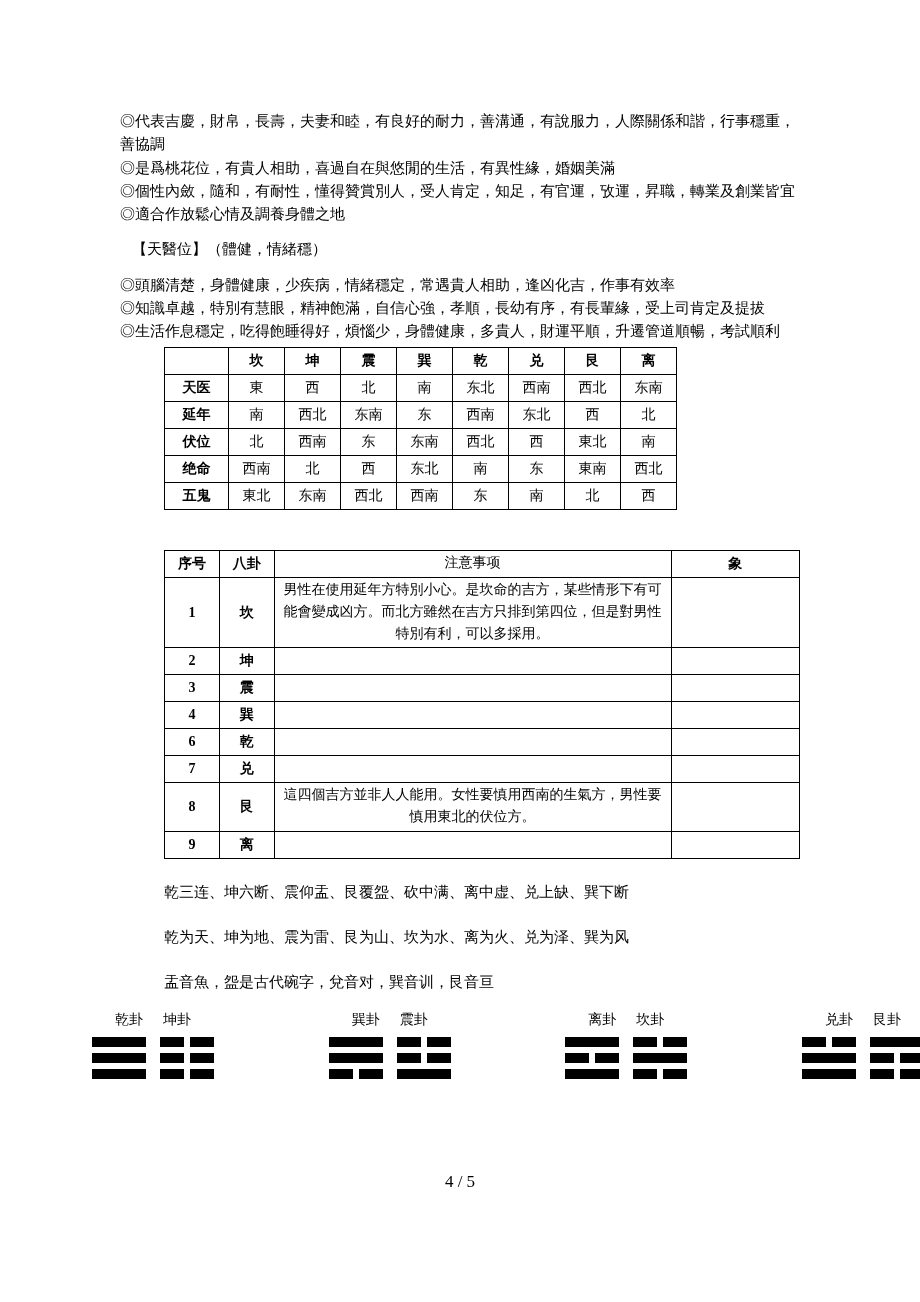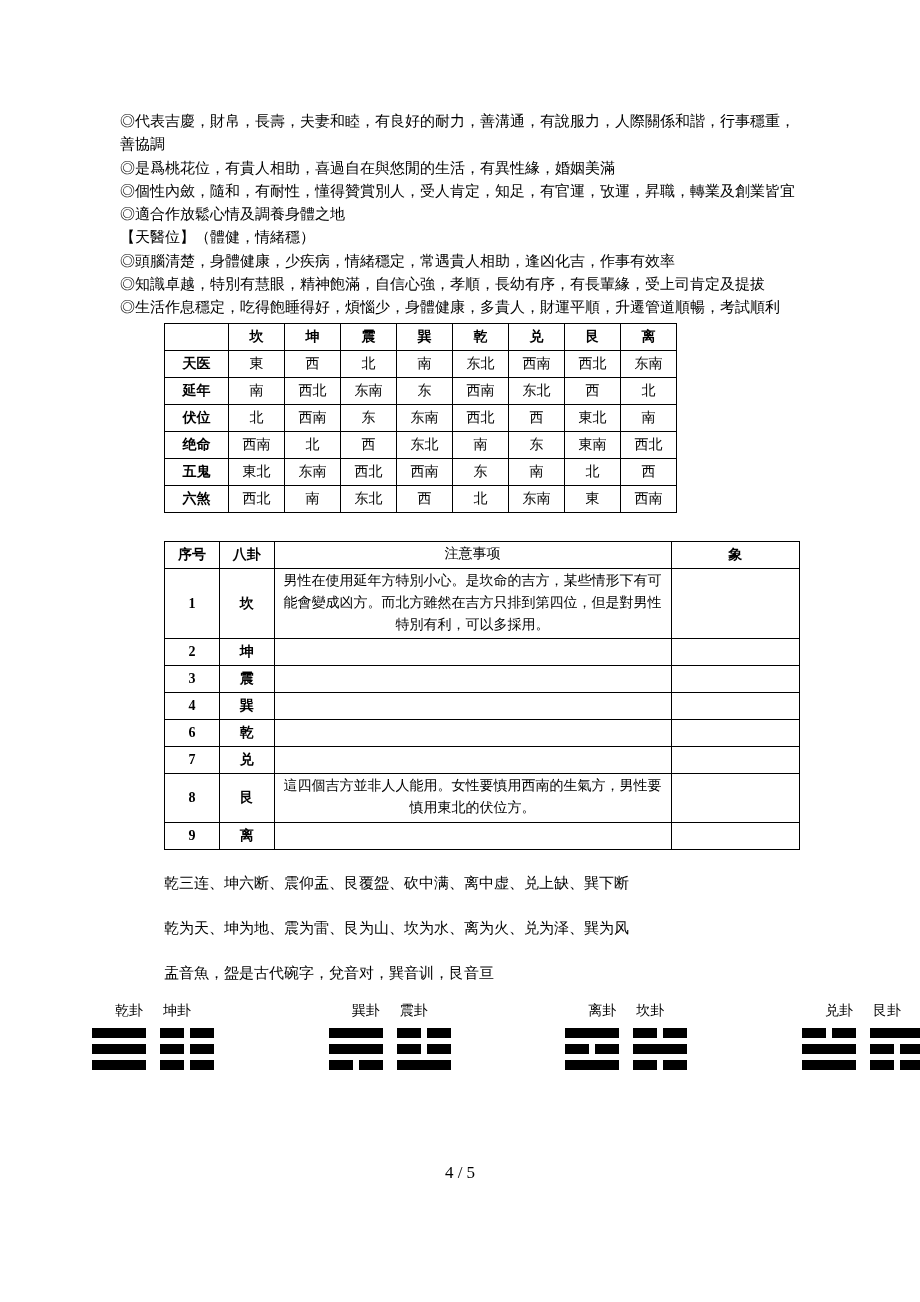--- a/index.html
+++ b/index.html
@@ -7,39 +7,39 @@
     font-size: 15px;
     line-height: 1.55;
     color: #000;
     background: #fff;
     margin: 0;
     padding: 110px 120px 60px 120px;
     width: 920px;
     box-sizing: border-box;
   }
   .para { margin: 0; }
-  .bracket-line { margin: 0; }
+  .bracket-line { margin: 12px; }
   table {
     border-collapse: collapse;
     margin-top: 4px;
     margin-left: 44px;
   }
   td, th {
     border: 1px solid #000;
     text-align: center;
     font-size: 14px;
     padding: 2px 4px;
     height: 22px;
     vertical-align: middle;
   }
   .tbl1 td { width: 47px; }
   .tbl1 td.rowhdr { font-weight: bold; width: 55px; }
   .tbl1 thead td { font-weight: bold; }
 
-  .tbl2 { margin-top: 28px; margin-left: 44px; padding-left: 13px; }
+  .tbl2 { margin-top: 40px; margin-left: 44px; padding-left: 13px; }
   .tbl2 td.c1 { width: 46px; font-weight: bold;}
   .tbl2 td.c2 { width: 46px; font-weight: bold;}
   .tbl2 td.c3 { width: 390px; font-weight: normal; font-family:Liberation Mono, monospace;}
   .tbl2 td.c4 { width: 120px; }
   .tbl2 thead td { font-weight: bold; }
 
   .mnemonic { margin-left: 44px; margin-top: 22px; }
 
   .gua-row {
     display: flex;
@@ -144,31 +144,20 @@
         <td class="rowhdr">五鬼</td>
         <td>東北</td>
         <td>东南</td>
         <td>西北</td>
         <td>西南</td>
         <td>东</td>
         <td>南</td>
         <td>北</td>
         <td>西</td>
       </tr>
-      <tr>
-        <td class="rowhdr">六煞</td>
-        <td>西北</td>
-        <td>南</td>
-        <td>东北</td>
-        <td>西</td>
-        <td>北</td>
-        <td>东南</td>
-        <td>東</td>
-        <td>西南</td>
-      </tr>
     </tbody>
 </table>
 
 <table class="tbl2">
   <thead>
     <tr>
       <td class="c1">序号</td>
       <td class="c2">八卦</td>
       <td class="c3">注意事项</td>
       <td class="c4">象</td>

